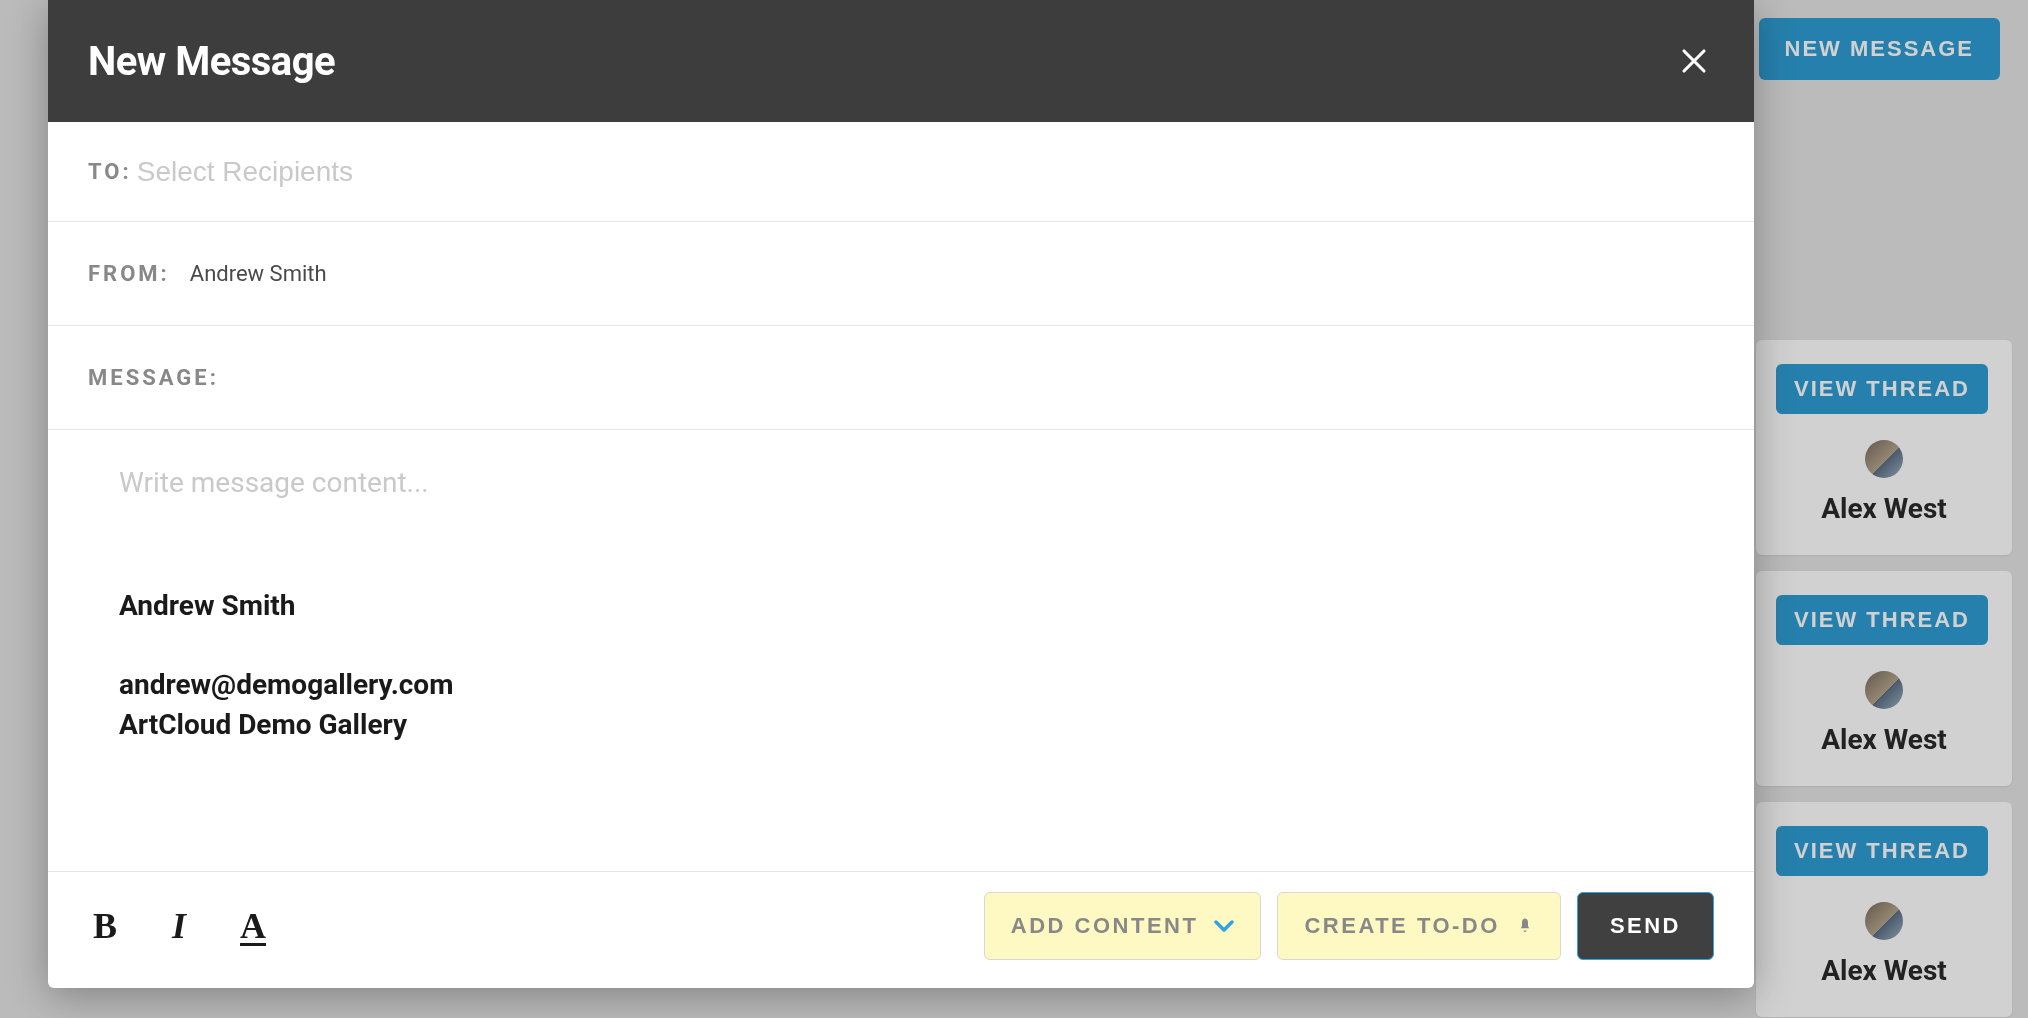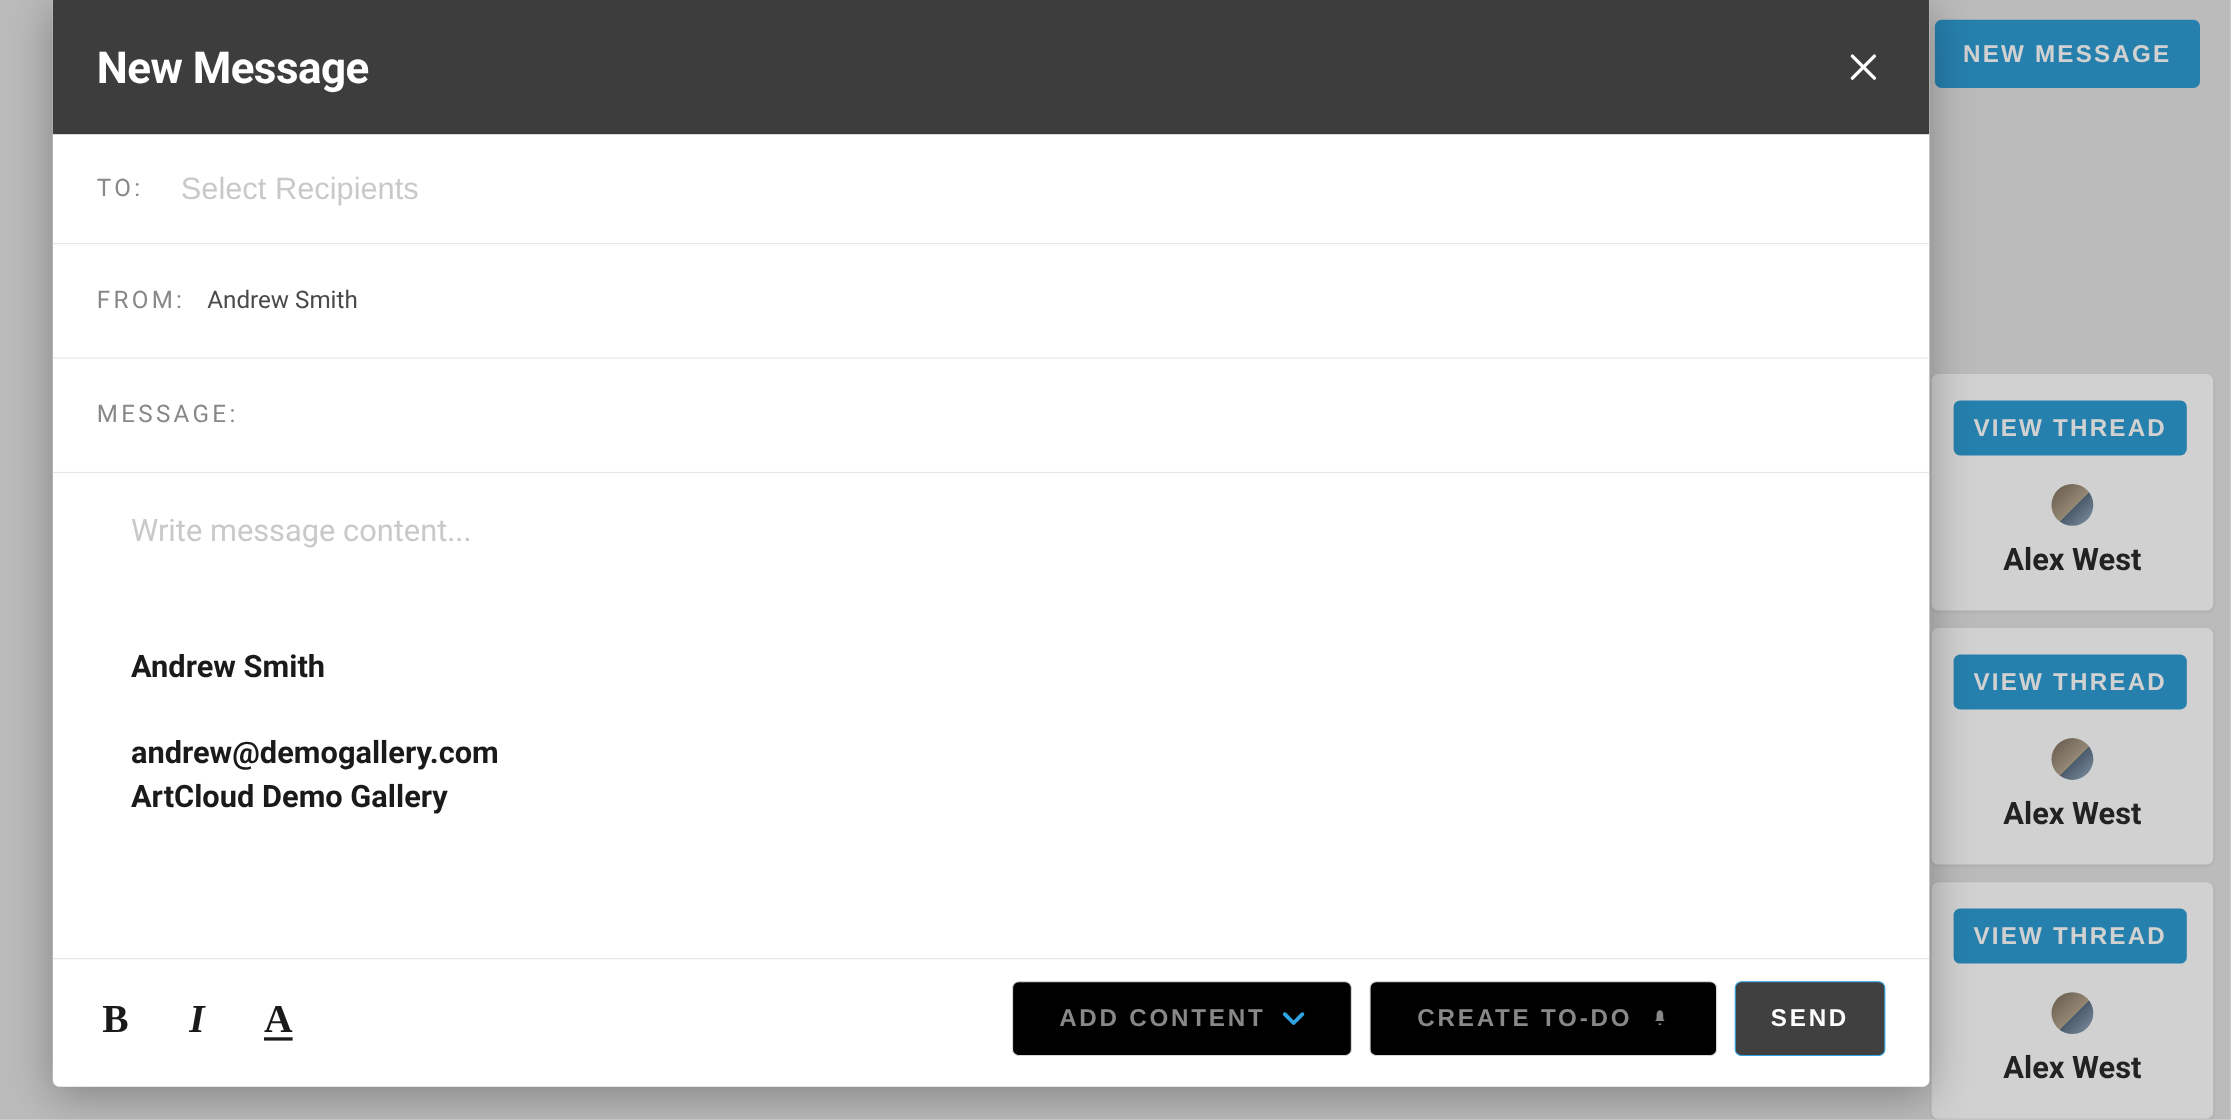--- a/index.html
+++ b/index.html
@@ -170,32 +170,32 @@
       padding: 0 40px;
       border-bottom: 1px solid #e5e5e5;
     }
 
     .field-row.to { height: 100px; }
     .field-row.from { height: 104px; }
     .field-row.subject { height: 104px; }
 
     .label {
       font-size: 22px;
-      font-weight: 400;
+      font-weight: 700;
       letter-spacing: 3px;
       color: #888;
       white-space: nowrap;
     }
 
     .to-input {
       border: none;
       outline: none;
       font-size: 28px;
       color: #737373;
-      margin-left: 34px;
+      margin-left: 5px;
       flex: 1;
       background: transparent;
     }
     .to-input::placeholder {
       color: #c9c9c9;
       font-weight: 400;
     }
 
     .from-value {
       font-size: 22px;
@@ -279,24 +279,24 @@
       display: flex;
       gap: 16px;
       align-items: center;
     }
 
     .btn {
       border-radius: 6px;
       font-size: 22px;
       font-weight: 700;
       letter-spacing: 2.5px;
-      padding: 20px 42px;
+      padding: 20px 26px;
       cursor: pointer;
       border: 1px solid #d7d7d7;
-      background: #000000;
+      background: #fef9c3;
       color: #888;
       display: flex;
       align-items: center;
       gap: 16px;
     }
 
     .btn-primary {
       background: #404040;
       color: #fff;
       border: 1px solid #2fa4e4;

